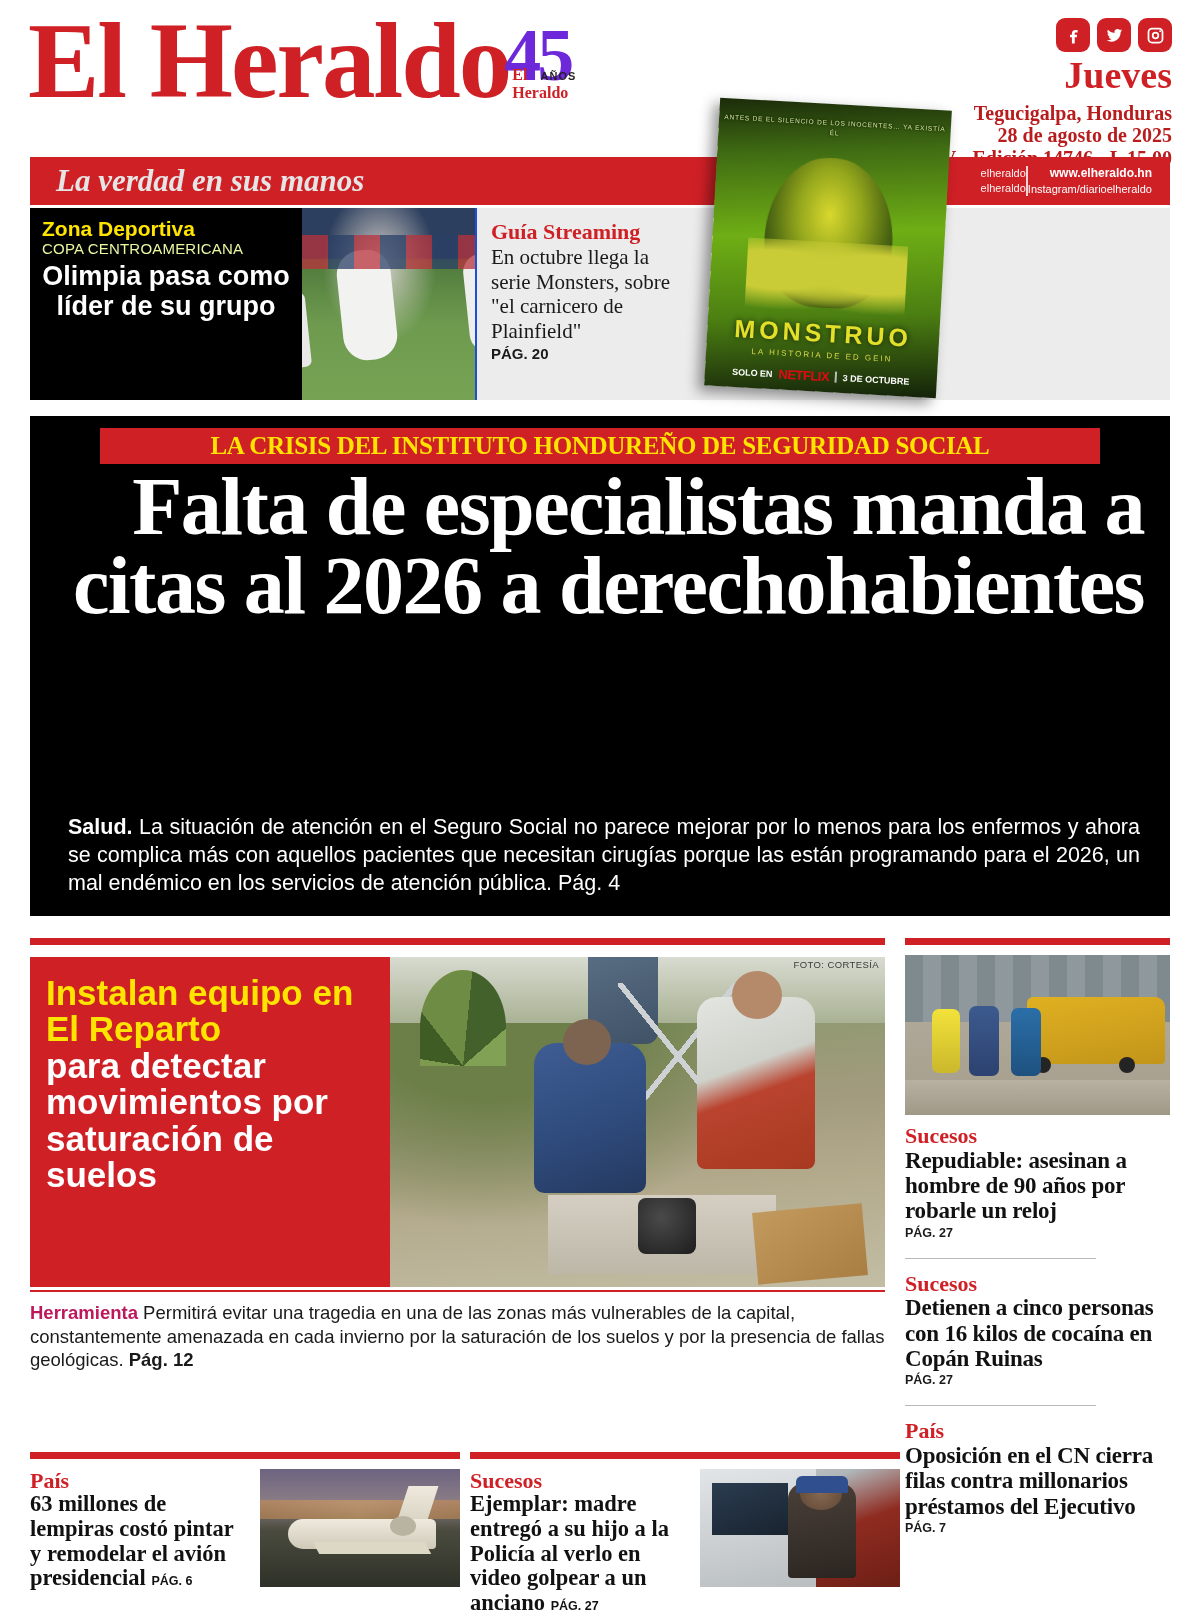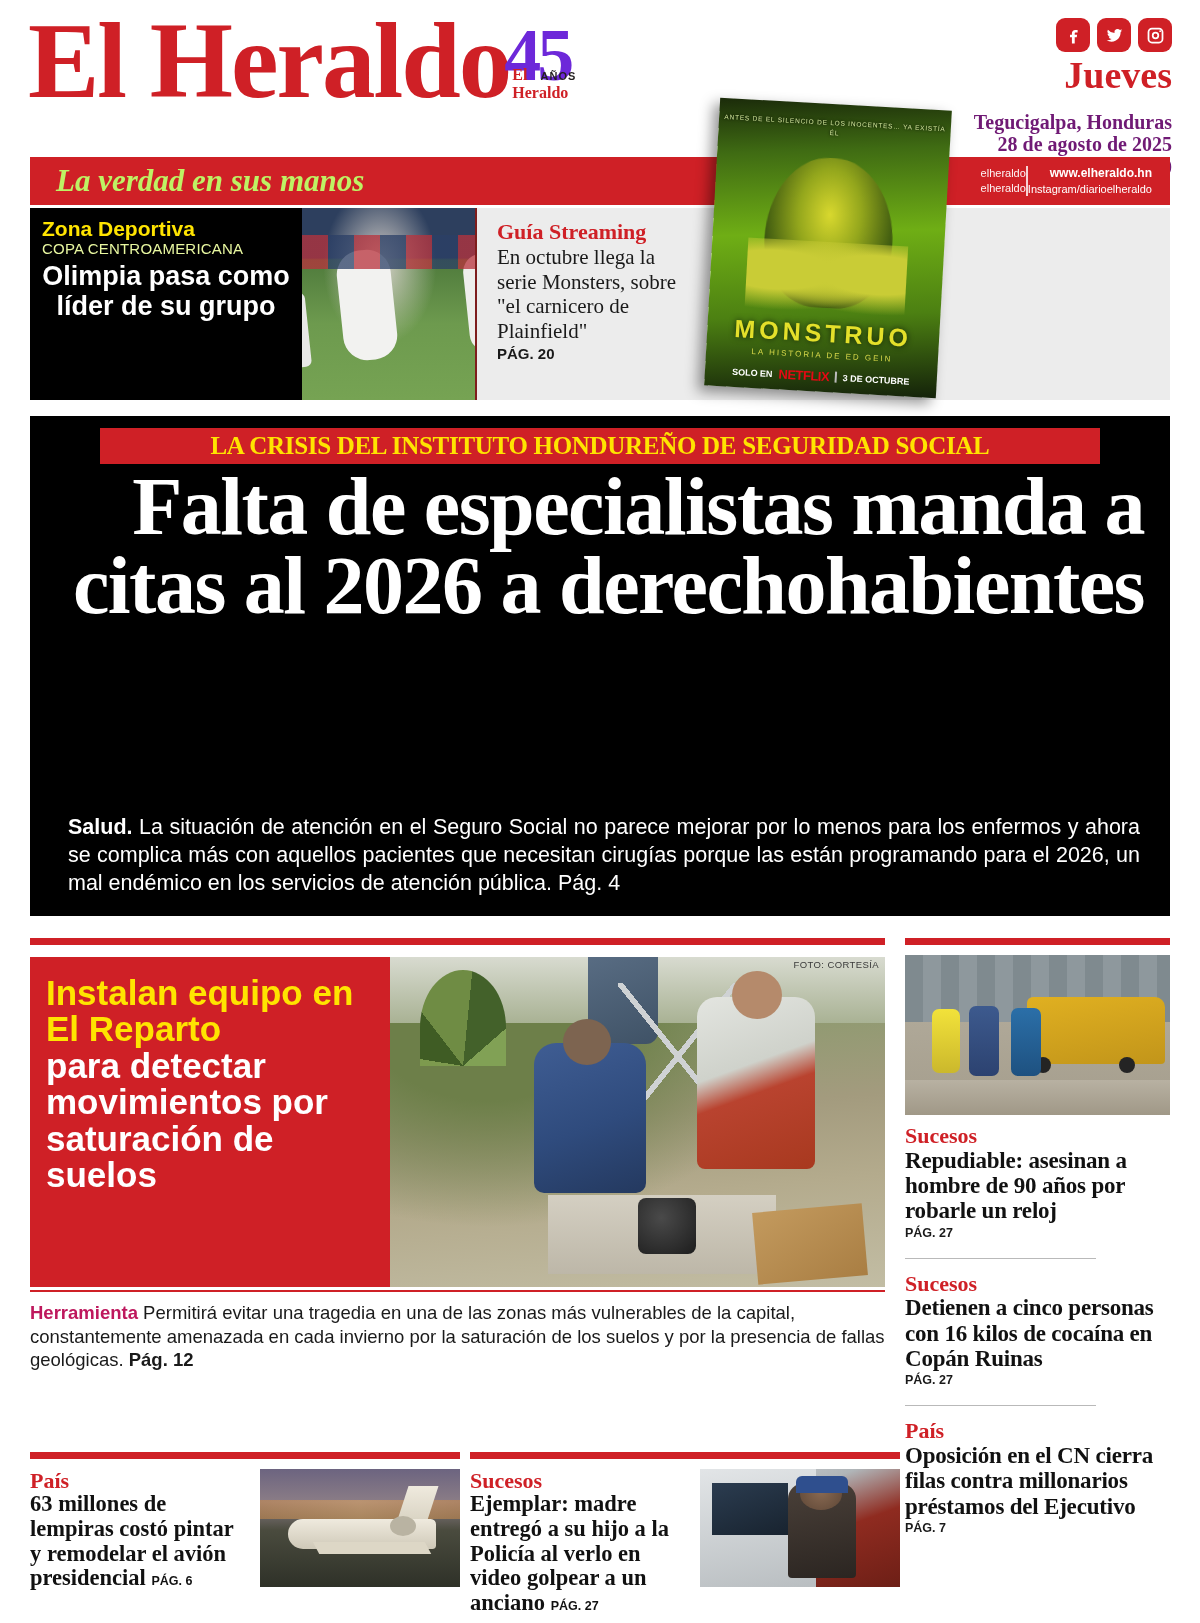--- a/index.html
+++ b/index.html
@@ -89,45 +89,45 @@
     display: flex; align-items: center; justify-content: center;
     color: #fff;
   }
   .soc svg { width: 21px; height: 21px; fill: #fff; }
   .day {
     font-family: "Liberation Serif", serif;
     font-weight: bold;
     font-size: 38px;
     color: #cf2026;
     line-height: 1;
-    margin-bottom: 17px;
+    margin-bottom: 8px;
   }
   .place, .date, .edition {
     font-family: "Liberation Serif", serif;
     font-weight: bold;
     font-size: 20px;
-    color: #701a75;
+    color: #b91c1c;
     line-height: 1.12;
     white-space: nowrap;
   }
 
   
   .tagline-bar {
     position: absolute;
     left: 30px; top: 157px;
     width: 1140px; height: 48px;
     background: #cf2026;
     display: flex; align-items: center;
     padding-left: 26px;
   }
   .tagline {
     font-family: "Liberation Serif", serif;
     font-style: italic;
     font-weight: bold;
-    color: #bef264;
+    color: #e5e5e5;
     font-size: 31px;
   }
   .site-info {
     position: absolute;
     right: 18px; top: 0; bottom: 0;
     display: flex; align-items: center; 
     font-family: "Liberation Sans", sans-serif;
     color: #fff;
     font-size: 11px;
     line-height: 1.35;
@@ -187,22 +187,22 @@
     box-shadow: 120px 10px 0 -6px #eeeeec, -70px 18px 0 -18px #e8e8e6, 175px -4px 0 -16px #ededeb;
   }
   .t-sport-photo::after{
     content:""; position:absolute; left:0; top:14%; width:100%; height:34px;
     background: repeating-linear-gradient(90deg,#b8323c 0 26px,#2b3f66 26px 52px);
     opacity:.75;
   }
 
   .t-stream {
     width: 220px;
-    padding: 12px 10px 8px 20px;
-    border-left: 2px solid #7f1d1d;
+    padding: 12px 10px 8px 14px;
+    border-left: 2px solid #1d4ed8;
   }
   .t-kicker {
     font-family: "Liberation Serif", serif;
     font-weight: bold;
     font-size: 22px;
     color: #cf2026;
     line-height: 1.1;
     margin-bottom: 1px;
   }
   .t-body {

